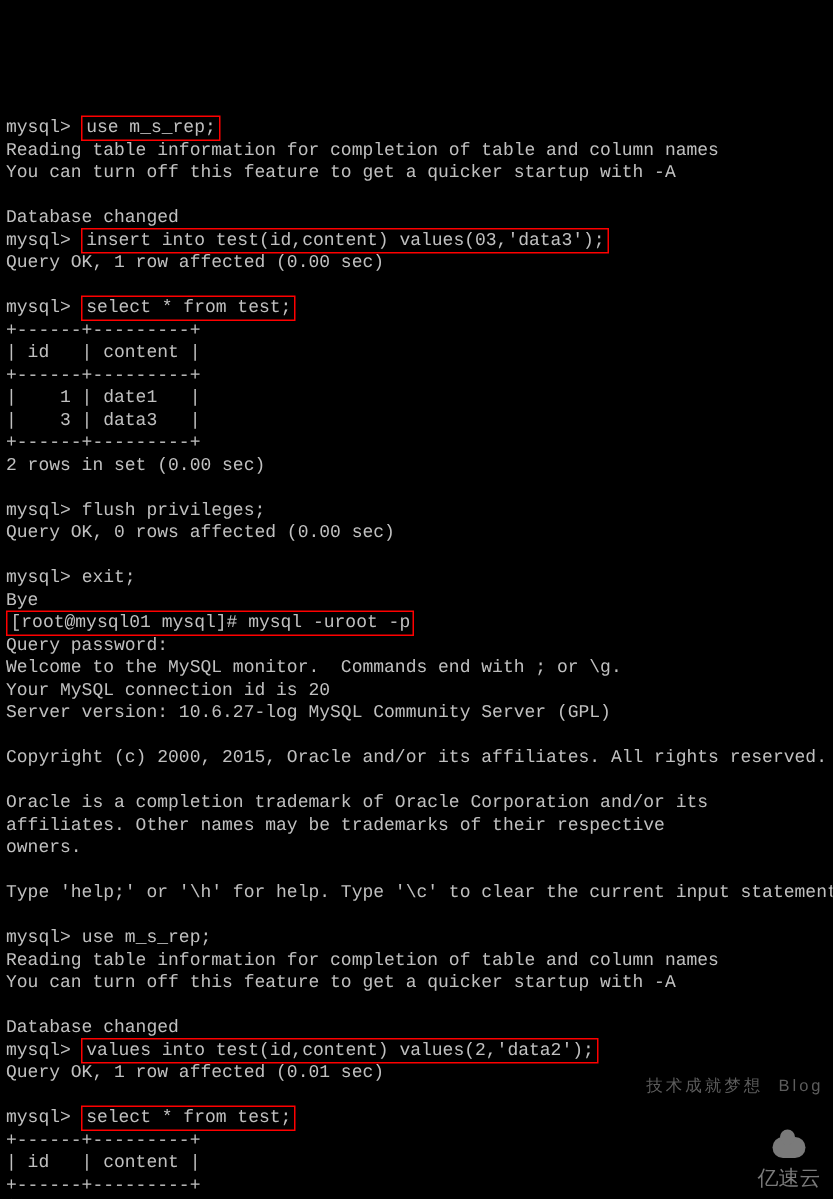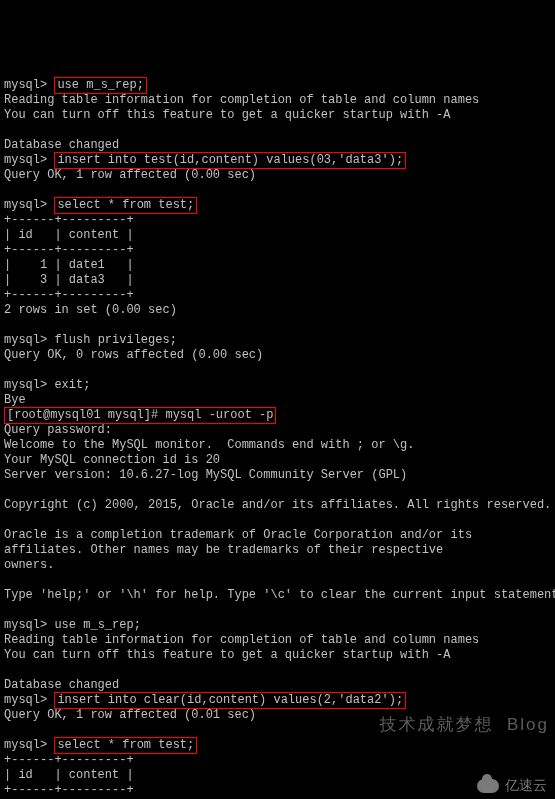--- a/index.html
+++ b/index.html
@@ -37,35 +37,36 @@
       font-family: Arial, sans-serif;
       text-align: left;
       opacity: 0.9;
     }
     .watermark-51cto .big {
       font-size: 24px;
       font-weight: bold;
       letter-spacing: 0.5px;
     }
     .watermark-51cto .small {
-      font-size: 17px;
+      font-size: 11px;
       letter-spacing: 2px;
       margin-top: -2px;
     }
     .watermark-yisuyun {
       position: absolute;
       right: 8px;
       bottom: 6px;
       color: #888888;
       font-family: Arial, sans-serif;
       font-size: 14px;
       display: flex;
       align-items: center;
       gap: 6px;
       opacity: 0.9;
+      flex-direction: column;
     }
     .watermark-yisuyun .cloud-icon {
       width: 22px;
       height: 14px;
       background: #888888;
       border-radius: 8px 8px 8px 8px;
       position: relative;
       display: inline-block;
     }
     .watermark-yisuyun .cloud-icon::before {
@@ -119,21 +120,21 @@
 <span class="line">affiliates. Other names may be trademarks of their respective</span>
 <span class="line">owners.</span>
 
 <span class="line">Type 'help;' or '\h' for help. Type '\c' to clear the current input statement.</span>
 
 <span class="line"><span>mysql&gt;</span> <span>use m_s_rep;</span></span>
 <span class="line">Reading table information for completion of table and column names</span>
 <span class="line">You can turn off this feature to get a quicker startup with -A</span>
 
 <span class="line">Database changed</span>
-<span class="line"><span>mysql&gt;</span> <span class="boxed">insert into clear(id,content) values(2,'data2');</span></span>
+<span class="line"><span>mysql&gt;</span> <span class="boxed">values into test(id,content) values(2,'data2');</span></span>
 <span class="line">Query OK, 1 row affected (0.01 sec)</span>
 
 <span class="line"><span>mysql&gt;</span> <span class="boxed">select * from test;</span></span>
 <span class="line">+------+---------+</span>
 <span class="line">| id   | content |</span>
 <span class="line">+------+---------+</span>
 <span class="line">|    1 | date1   |</span>
 
 
 

